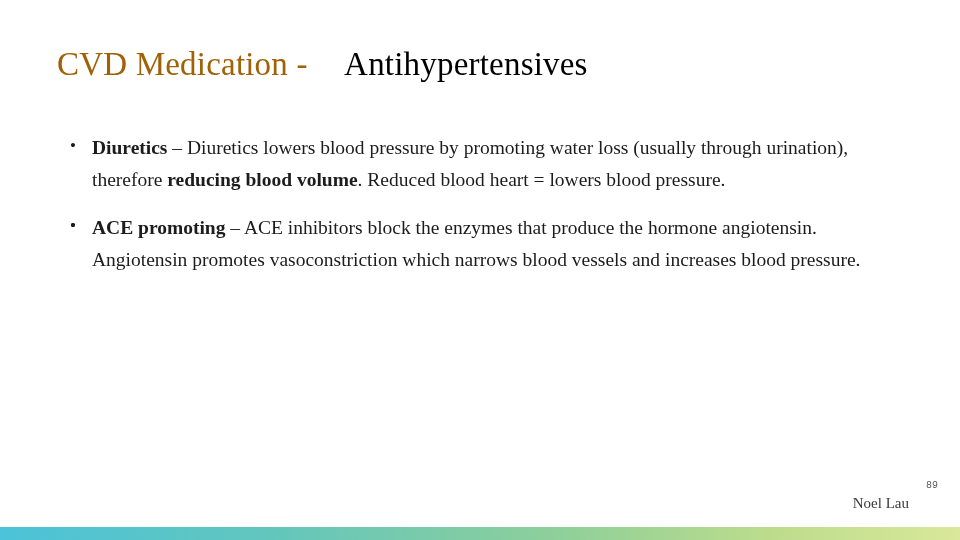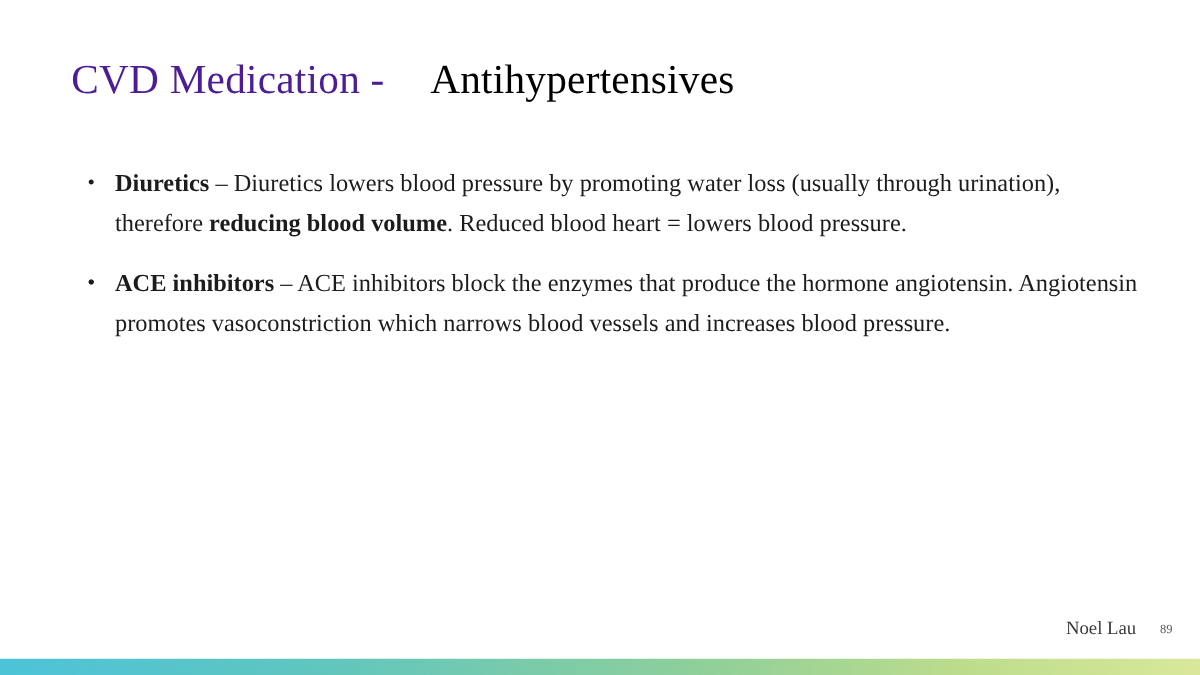--- a/index.html
+++ b/index.html
@@ -24,21 +24,21 @@
     position: absolute;
     left: 57px;
     top: 45px;
     font-size: 33px;
     line-height: 1.2;
     color: #4ab5c4;
     font-family: "Liberation Serif", serif;
     letter-spacing: 0.2px;
     white-space: nowrap;
   }
-  .title-part-a { color: #4c1d95; text-align: center; }
+  .title-part-a { color: #a16207; text-align: center; }
   .title-part-b { color: #000000; margin-left: 28px; }
   .body-list {
     position: absolute;
     left: 62px;
     top: 132px;
     width: 850px;
     margin: 0;
     padding: 0;
     list-style: none;
   }
@@ -69,24 +69,24 @@
     right: 51px;
     bottom: 28px;
     font-size: 15px;
     color: #3a3a3a;
     font-family: "Liberation Serif", serif;
     margin-left: 24px;
   }
   .page-number {
     position: absolute;
     right: 22px;
-    bottom: 31px;
+    bottom: 49px;
     font-size: 10px;
     color: #5a5a5a;
-    font-family: Liberation Serif, serif;
+    font-family: Liberation Mono, monospace;
   }
   .bottom-bar {
     position: absolute;
     left: 0;
     bottom: 0;
     width: 960px;
     height: 13px;
     background: linear-gradient(to right, #4cc3d9 0%, #62c6bd 28%, #8ecf9a 58%, #bcdc8c 80%, #d9e89a 100%);
   }
 </style>
@@ -105,21 +105,21 @@
       <span class="bullet-dot">•</span>
       <span class="bullet-text"><b>Diuretics</b><span> – </span><span>Diuretics lowers blood pressure by promoting water loss (usually through urination), therefore </span><b>reducing blood volume</b><span>. Reduced blood heart = lowers blood pressure.</span></span>
     </li>
 
     <li class="bullet-item">
       <span class="bullet-dot">•</span>
     </li>
 
     <li class="bullet-item">
       <span class="bullet-dot">•</span>
-      <span class="bullet-text"><b>ACE inhibitors</b><span> – </span><span>ACE inhibitors block the enzymes that produce the hormone angiotensin. Angiotensin promotes vasoconstriction which narrows blood vessels and increases blood pressure.</span><b></b><span></span></span>
+      <span class="bullet-text"><b>ACE promoting</b><span> – </span><span>ACE inhibitors block the enzymes that produce the hormone angiotensin. Angiotensin promotes vasoconstriction which narrows blood vessels and increases blood pressure.</span><b></b><span></span></span>
     </li>
 
   </ul>
 
   <div class="footer-author">Noel Lau</div>
   <div class="page-number">89</div>
   <div class="bottom-bar"></div>
 
 </div>
 

